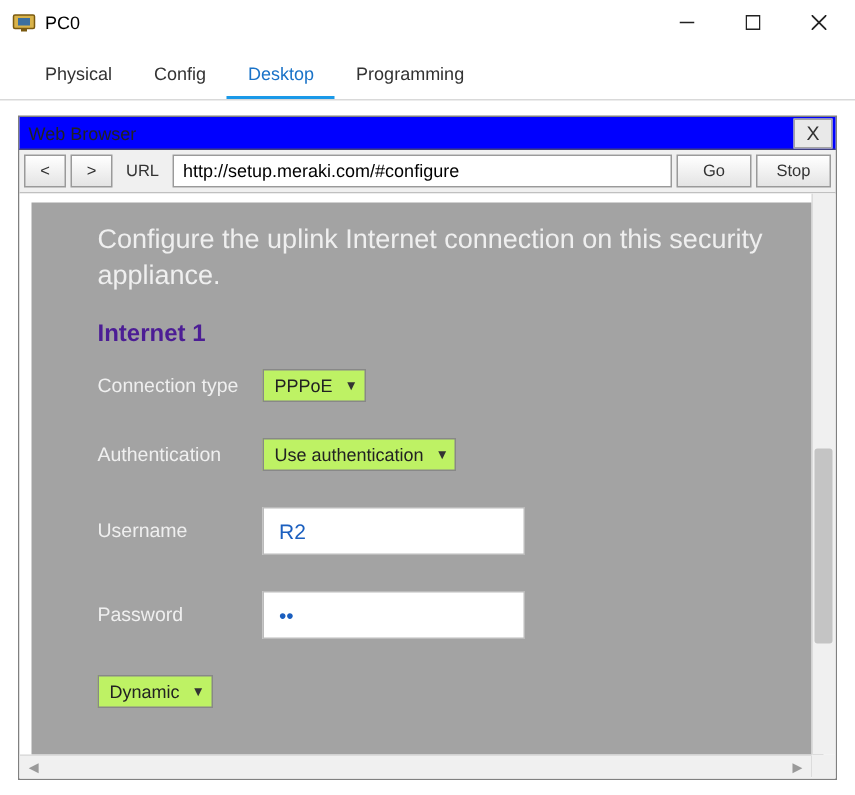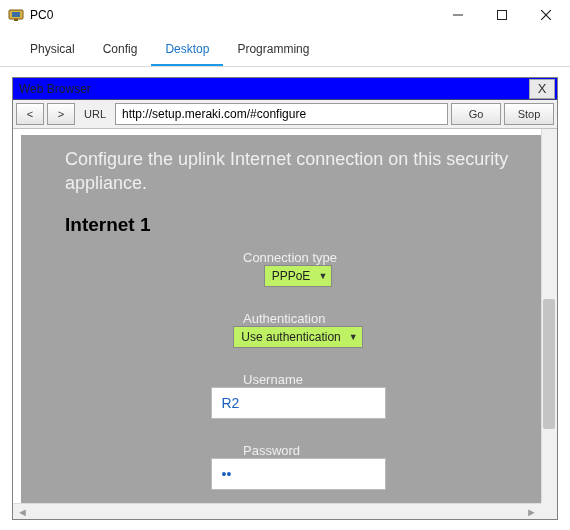--- a/index.html
+++ b/index.html
@@ -25,23 +25,23 @@
   .navrow { display: flex; align-items: stretch; padding: 3px; gap: 3px; background: #f0f0f0; border-bottom: 1px solid #c0c0c0; }
   .navbtn { width: 28px; height: 22px; background: linear-gradient(#fff,#e4e4e4); border: 1px solid #9a9a9a; font-size: 11px; color: #333; display: flex; align-items: center; justify-content: center; cursor: pointer; }
   .navbtn.wide { width: 50px; }
   .urllabel { display: flex; align-items: center; padding: 0 6px; font-size: 11px; color: #333; }
   .urlinput { flex: 1; height: 22px; border: 1px solid #9a9a9a; padding: 0 6px; font-size: 12px; font-family: inherit; }
   
   .page-wrap { position: relative; height: 390px; overflow: hidden; background: #fff; }
   .page-scroll { position: absolute; top:0; left:0; right:0; bottom:0; overflow: hidden; }
   .page { margin: 6px 8px; background: #a3a3a3; color: #fff; padding: 12px 18px 22px 44px; min-height: 360px; }
   .desc { font-size: 18px; color: #efefef; line-height: 1.35; margin-bottom: 18px; }
-  .section-h { font-size: 19px; font-weight: 600; color: #000000; margin-bottom: 14px; }
+  .section-h { font-size: 16px; font-weight: 600; color: #4c1d95; margin-bottom: 14px; }
   
-  .row { display: flex; align-items: center; margin-bottom: 24px; flex-direction: column; }
+  .row { display: flex; align-items: center; margin-bottom: 24px; }
   .row .lbl { width: 110px; font-size: 13px; color: #efefef; }
   .select { height: 22px; background: #bef264; border: 1px solid #888; display: inline-flex; align-items: center; padding: 0 4px 0 7px; font-size: 12px; color: #222; cursor: pointer; }
   .select .caret { margin-left: 8px; font-size: 9px; color: #333; }
   .text-input { width: 175px; height: 32px; border: 1px solid #bbb; background: #fff; color: #1b5fbf; font-size: 14px; padding: 0 10px; font-family: inherit; }
   
   .hscroll { position: absolute; left:0; right:16px; bottom:0; height:16px; background:#f0f0f0; border-top:1px solid #dcdcdc; display:flex; align-items:center; justify-content:space-between; padding: 0 4px; color:#9a9a9a; font-size:11px; }
   .vscroll { position: absolute; right:0; top:0; bottom:16px; width:16px; background:#f0f0f0; border-left:1px solid #dcdcdc; }
   .vthumb { position:absolute; right:2px; width:12px; top:170px; height:130px; background:#c4c4c4; border-radius:2px; }
   .scroll-corner { position:absolute; right:0; bottom:0; width:16px; height:16px; background:#f0f0f0; }
   

